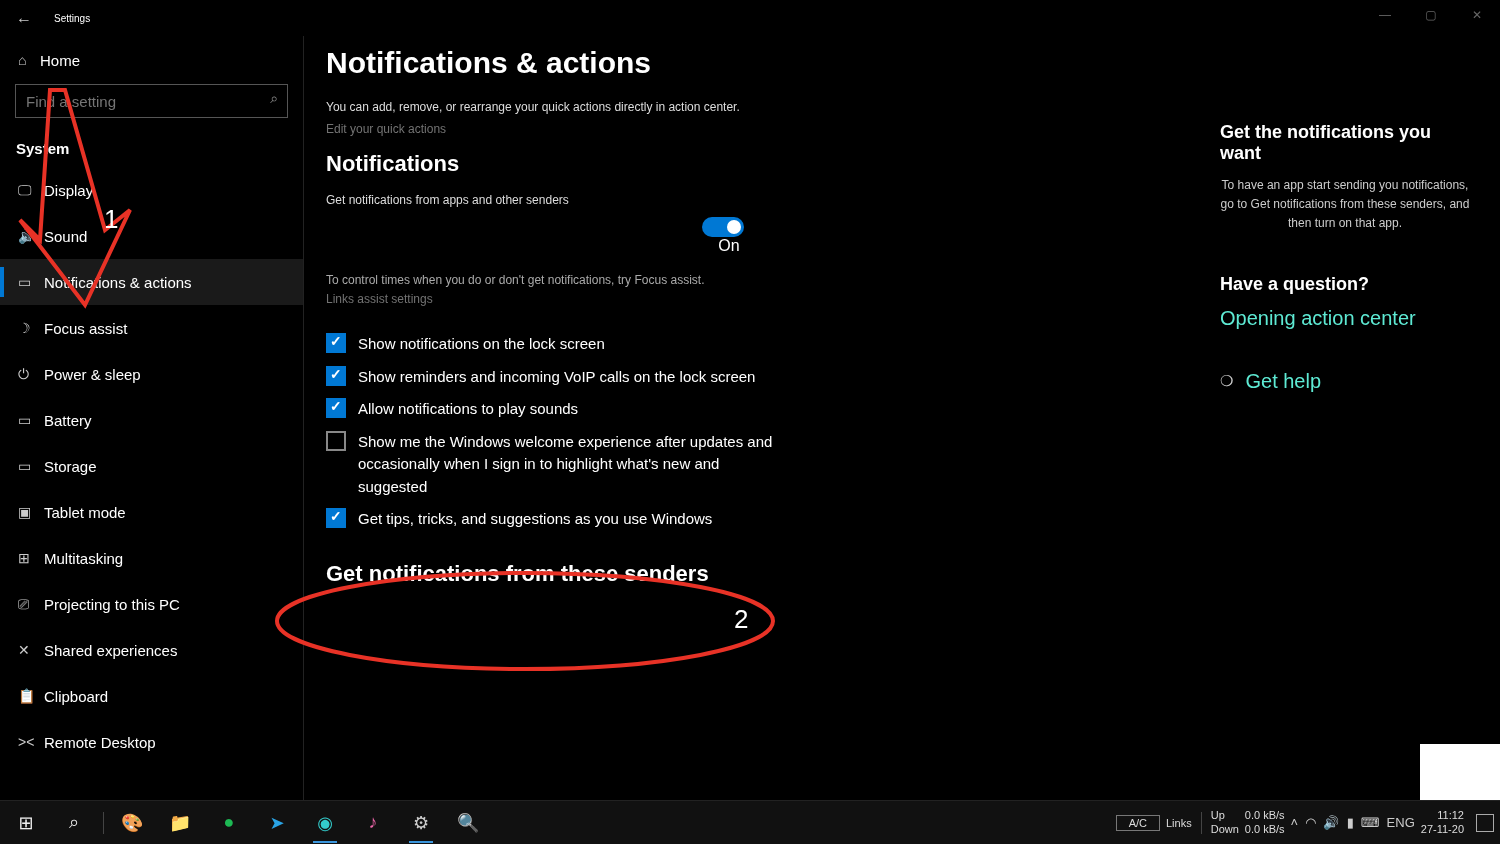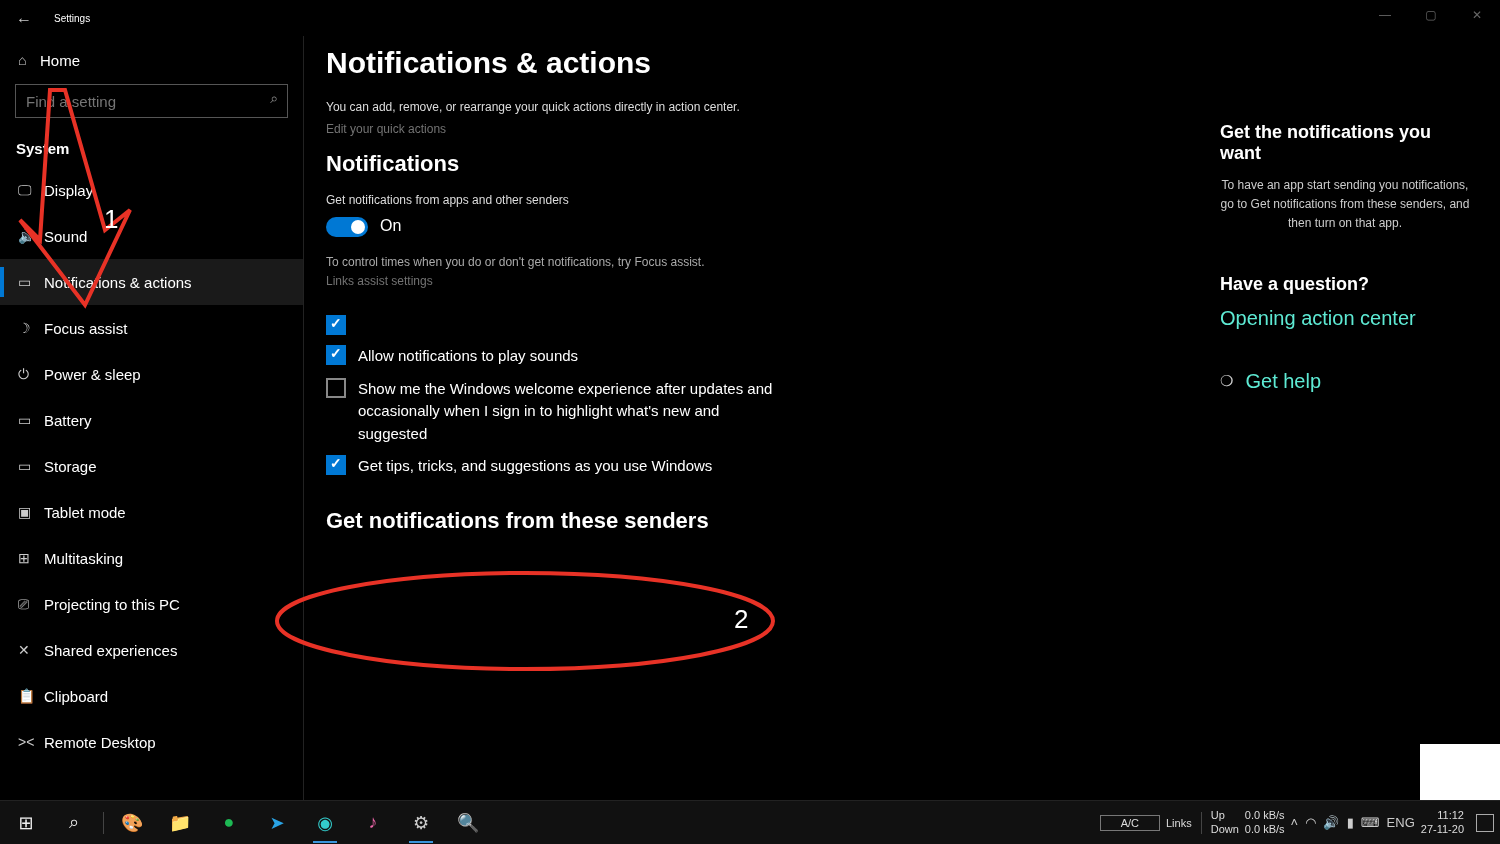--- a/index.html
+++ b/index.html
@@ -32,21 +32,21 @@
 
   
   .main { position: absolute; left: 304px; right: 0; top: 36px; bottom: 44px; overflow: hidden; }
   .main .content { padding: 10px 22px 0 22px; width: 850px; float: left; }
   .main h1 { font-size: 30px; font-weight: 600; margin-bottom: 18px; }
   .main h2 { font-size: 22px; font-weight: 600; margin-top: 14px; margin-bottom: 14px; }
   .main h2.senders { margin-top: 30px; }
   .main p { font-size: 12px; color: #ddd; line-height: 1.5; max-width: 420px; }
   .main p.dim { color: #aaa; }
   .main a.link { color: #737373; text-decoration: none; font-size: 12px; display: inline-block; margin-top: 6px; }
-  .main .toggle-row { display: flex; align-items: flex-start; margin: 8px 0 16px 0; }
+  .main .toggle-row { display: flex; align-items: center; margin: 8px 0 16px 0; flex-direction: column; }
   .main .toggle { width: 42px; height: 20px; border-radius: 10px; background: #0078d4; position: relative; margin-right: 12px; }
   .main .toggle .knob { width: 14px; height: 14px; border-radius: 50%; background: #fff; position: absolute; right: 3px; top: 3px; }
   .main .check-row { display: flex; align-items: flex-start; margin: 10px 0; max-width: 460px; }
   .main .checkbox { width: 20px; height: 20px; border: 2px solid #888; margin-right: 12px; flex-shrink: 0; position: relative; }
   .main .checkbox.checked { background: #0078d4; border-color: #0078d4; }
   .main .checkbox.checked::after { content: "✓"; color: #fff; position: absolute; top: -2px; left: 2px; font-size: 14px; font-weight: bold; }
   .main .check-label { font-size: 15px; line-height: 1.5; }
 
   
   .info-col { position: absolute; right: 30px; top: 86px; width: 250px; }
@@ -73,21 +73,21 @@
   .taskbar .tcolor.spot { color: #1db954; }
   .taskbar .tcolor.tele { color: #2aa4e6; }
   .taskbar .tcolor.edge { color: #3cc; }
   .taskbar .tcolor.music { color: #e6a; }
   .taskbar .tcolor.set { color: #ccc; }
   .taskbar .tcolor.srch { color: #e98336; }
   .taskbar .active-ind { position: relative; }
   .taskbar .active-ind::after { content: ""; position: absolute; left: 10px; right: 10px; bottom: 2px; height: 2px; background: #3a96dd; }
 
   .taskbar .tright { position: absolute; right: 4px; top: 0; bottom: 0; display: flex; align-items: center; gap: 6px; font-size: 11px; color: #ddd; }
-  .taskbar .ac { border: 1px solid #777; padding: 1px 20px; font-size: 11px; }
+  .taskbar .ac { border: 1px solid #777; padding: 1px 12px; font-size: 11px; }
   .taskbar .net { text-align: left; line-height: 1.2; }
   .taskbar .speed { text-align: left; line-height: 1.2; }
   .taskbar .tray { display: flex; gap: 7px; font-size: 13px; color: #ccc; align-items: center; }
   .taskbar .clock { text-align: right; line-height: 1.2; font-size: 11px; margin-right: 6px; }
   .taskbar .notif { width: 18px; height: 18px; border: 1px solid #aaa; margin-right: 2px; }
 
   
   .white-box { position: absolute; right: 0; bottom: 44px; width: 80px; height: 56px; background: #fff; }
 </style>
 </head>
@@ -185,20 +185,25 @@
         </div>
       <span>On</span>
     </div>
     <p class="dim">To control times when you do or don't get notifications, try Focus assist.</p>
     <a href="#" class="link" style="margin-top:0">Links assist settings</a>
 
     <div style="height:16px"></div>
 
     <div class="check-row">
       <div class="checkbox checked"></div>
+      <div class="check-label">Show notifications on the lock screen</div>
+    </div>
+    <div class="check-row">
+      <div class="checkbox checked"></div>
+      <div class="check-label">Show reminders and incoming VoIP calls on the lock screen</div>
     </div>
     <div class="check-row">
       <div class="checkbox checked"></div>
       <div class="check-label">Allow notifications to play sounds</div>
     </div>
     <div class="check-row">
       <div class="checkbox"></div>
       <div class="check-label">Show me the Windows welcome experience after updates and occasionally when I sign in to highlight what's new and suggested</div>
     </div>
     <div class="check-row">

